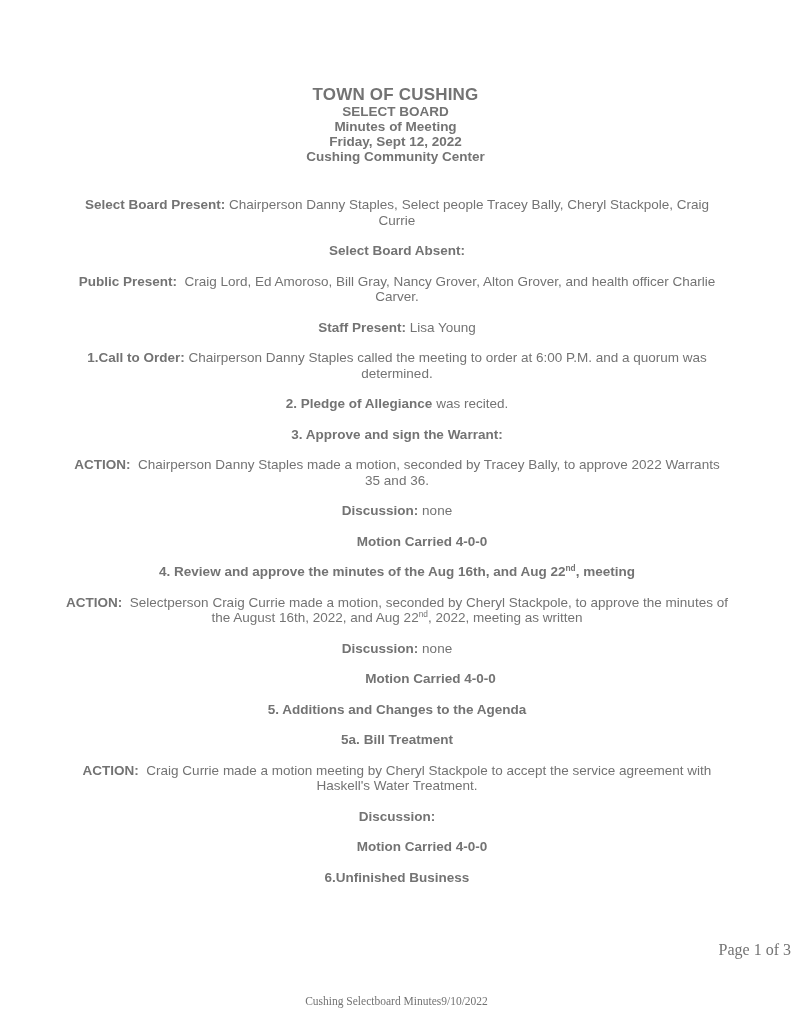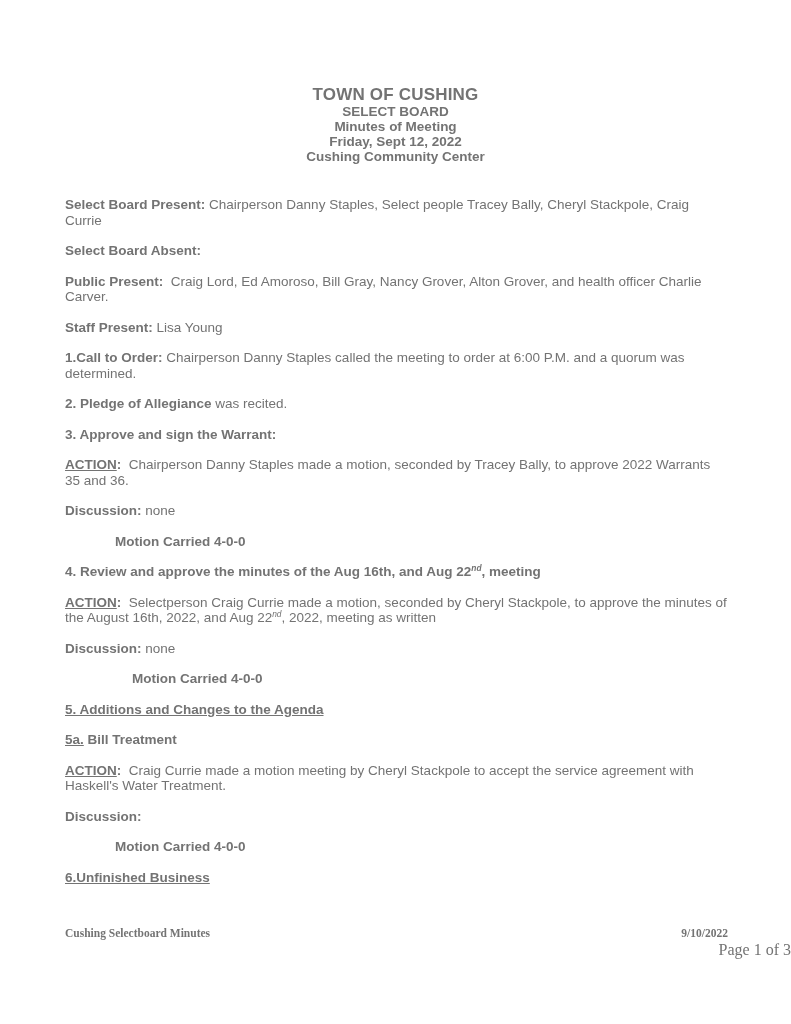--- a/index.html
+++ b/index.html
@@ -30,49 +30,48 @@
   }
   .doc-header .t2 { font-size: 13.5px; }
   .doc-body {
     margin: 33px 62px 0 65px;
     font-size: 13.5px;
     line-height: 15.5px;
   }
   .para {
     margin: 0 0 15px 0;
     white-space: pre-wrap;
+    text-align: center;
   }
   .para.ind1 { padding-left: 50px; }
   .para.ind2 { padding-left: 67px; }
   .b { font-weight: bold; }
-  .u { text-decoration: underline; }
+  .u { }
   sup {
     font-size: 62%;
     line-height: 0;
-    font-style: italic;
   }
   .page-number {
     position: absolute;
     top: 941px;
     left: 0;
     right: 0;
     text-align: right;
     font-family: "Liberation Serif", "DejaVu Serif", serif;
     font-size: 16px;
   }
   .footer-row {
     position: absolute;
-    top: 927px;
+    top: 995px;
     left: 65px;
     right: 63px;
     display: flex;
-    justify-content: space-between;
+    justify-content: center;
     font-family: "Liberation Serif", "DejaVu Serif", serif;
     font-size: 11.5px;
-    font-weight: bold;
   }
 </style>
 </head>
 <body>
 
 <div class="page">
 
   <div class="doc-header">
     <div class="t1">TOWN OF CUSHING</div>
     <div class="t2">SELECT BOARD</div>

